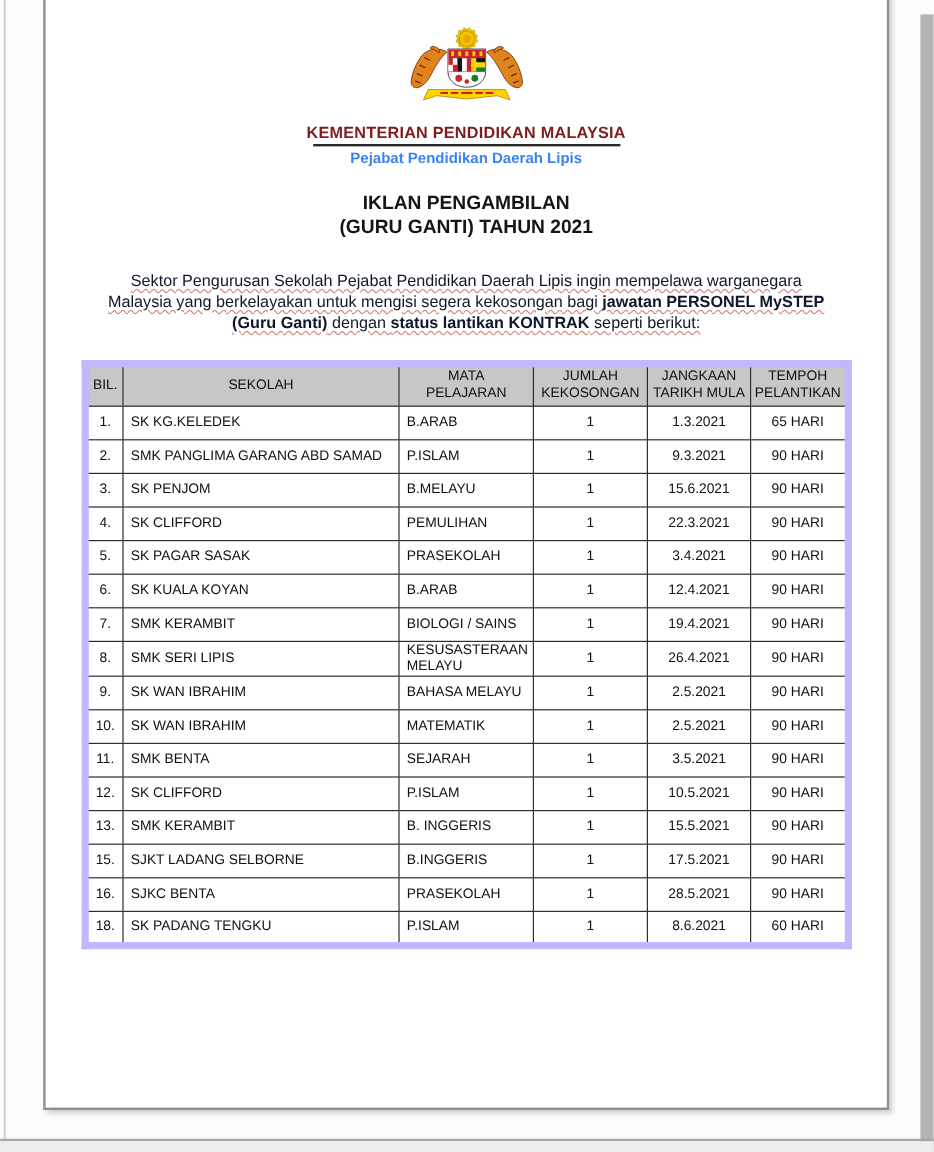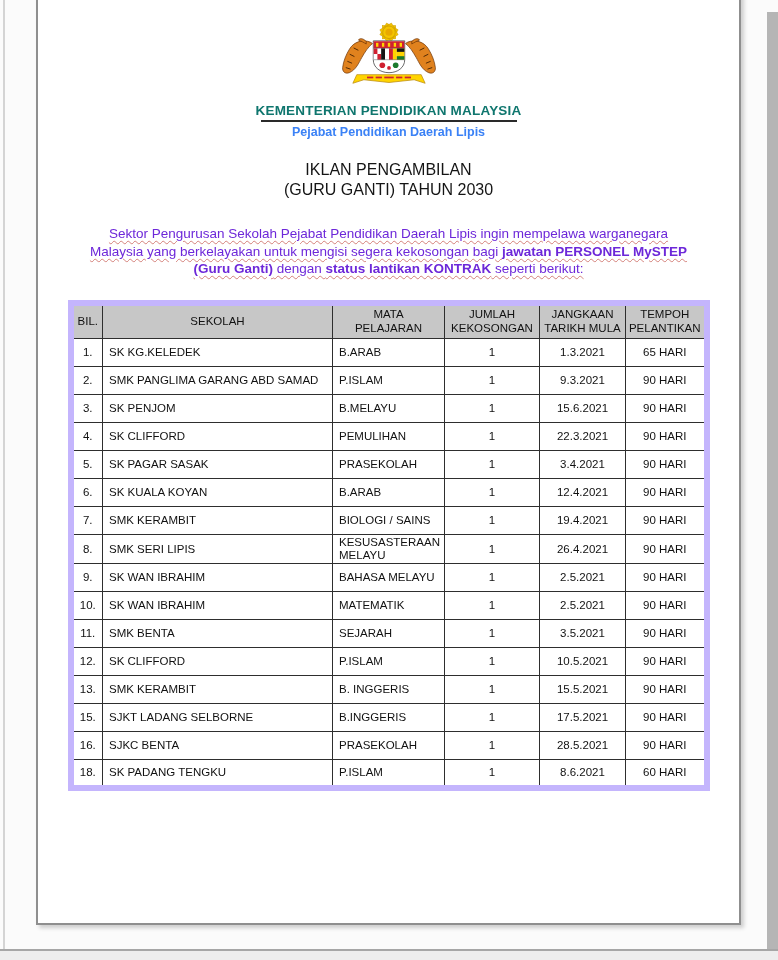--- a/index.html
+++ b/index.html
@@ -14,37 +14,37 @@
 
   .page-frame {
     position:absolute; left:36px; top:-14px; width:705px; height:939px;
     box-sizing:border-box; background:#fff;
     border:2px solid #8f8f8f; border-top:none;
     box-shadow:3px 3px 4px rgba(0,0,0,0.18);
     padding-top:36px;
   }
 
   .crest { display:block; margin:0 auto; }
-  .org-name { text-align:center; font-weight:bold; font-size:13.5px; letter-spacing:0.2px; margin-top:4px; color:#0f766e; }
+  .org-name { text-align:center; font-weight:bold; font-size:13.5px; letter-spacing:0.2px; margin-top:4px; color:#7f1d1d; }
   .org-rule { width:256px; border:none; border-top:2px solid #2a2a2a; margin:2px auto 3px; }
   .org-sub  { text-align:center; font-weight:bold; font-size:12.5px; color:#3b82f6; }
 
-  .title { margin-top:21px; text-align:center; font-weight:normal; font-size:16px; line-height:19.5px; color:#151515; }
+  .title { margin-top:21px; text-align:center; font-weight:bold; font-size:16px; line-height:19.5px; color:#151515; }
   .title .italic { font-style:italic; }
 
   .squiggle {
     text-decoration-line:underline;
     text-decoration-style:wavy;
     text-decoration-color:rgba(196,83,74,0.85);
     text-decoration-thickness:1px;
     text-underline-offset:3px;
   }
   .intro {
     margin:26px auto 0; max-width:598px; text-align:center;
-    font-size:13.5px; line-height:17.5px; color:#6d28d9;
+    font-size:13.5px; line-height:17.5px; color:#0f172a;
   }
   .intro span, .intro b {
     text-decoration-line:underline;
     text-decoration-style:wavy;
     text-decoration-color:rgba(196,83,74,0.7);
     text-decoration-thickness:1px;
     text-underline-offset:2px;
   }
 
   table.vacancies {
@@ -144,21 +144,21 @@
       <rect x="95" y="69.5" width="8" height="2.2"></rect>
     </g>
   </svg>
 
   <div class="org-name">KEMENTERIAN PENDIDIKAN MALAYSIA</div>
   <hr class="org-rule">
   <div class="org-sub">Pejabat Pendidikan Daerah Lipis</div>
 
   <div class="title">
     <div>IKLAN PENGAMBILAN</div>
-    <div>(GURU GANTI) TAHUN 2030</div>
+    <div>(GURU GANTI) TAHUN 2021</div>
   </div>
 
   <p class="intro"><span>Sektor Pengurusan Sekolah Pejabat Pendidikan Daerah Lipis ingin mempelawa warganegara Malaysia yang berkelayakan untuk mengisi segera kekosongan bagi </span><b>jawatan PERSONEL MySTEP (Guru Ganti)</b><span> dengan </span><b>status lantikan KONTRAK</b><span> seperti berikut:</span></p>
 
   <table class="vacancies">
     <colgroup>
       <col style="width:32px">
         <col style="width:230px">
         <col style="width:112px">
       <col style="width:95px">

